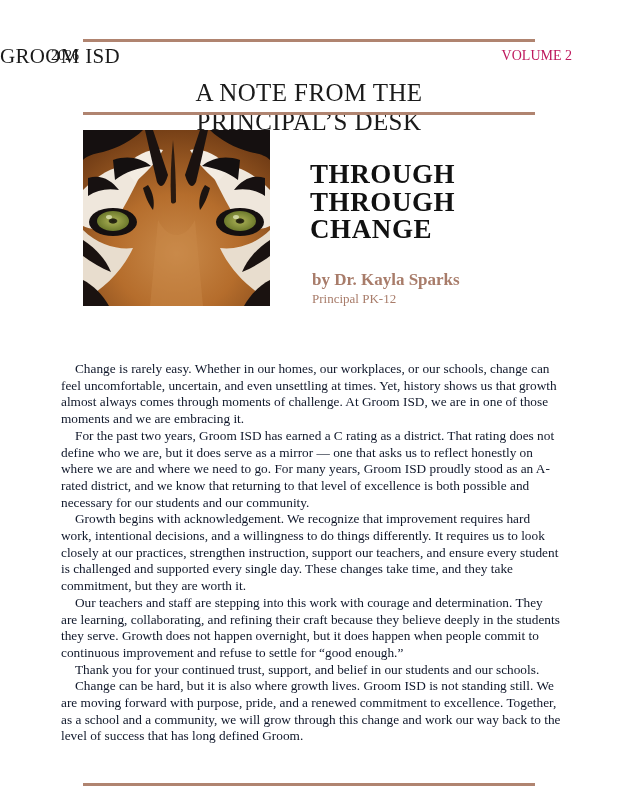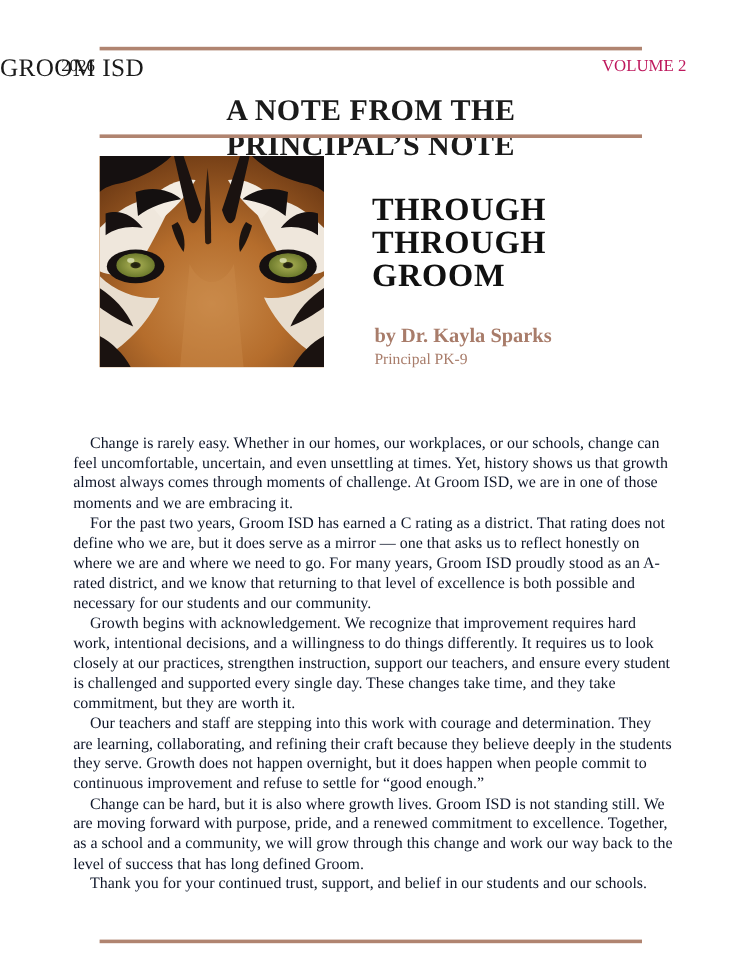--- a/index.html
+++ b/index.html
@@ -58,21 +58,21 @@
       position: absolute;
       left: 0;
       width: 618px;
       top: 46px;
       text-align: center;
       font-size: 25px;
       line-height: 29px;
       letter-spacing: 0.4px;
       color: #1a1a1a;
     }
-    .page-title div { margin: 0; font-weight: bold; }
+    .page-title div { margin: 0; }
 
     .photo {
       position: absolute;
       left: 83px;
       top: 130px;
       width: 187px;
       height: 176px;
       overflow: hidden;
       background: #b8722f;
     }
@@ -126,21 +126,21 @@
 <div>
 
   <div class="hdr-year serif">2026</div>
   <div class="hdr-title serif">GROOM ISD</div>
   <div class="hdr-volume serif">VOLUME 2</div>
 
   <div class="rule top"></div>
 
   <div class="page-title serif">
     <div>A NOTE FROM THE</div>
-    <div>PRINCIPAL’S NOTE</div>
+    <div>PRINCIPAL’S DESK</div>
   </div>
 
   <div class="rule mid"></div>
 
   <div class="photo" aria-label="Close-up of a tiger's face with green eyes">
     <svg width="187" height="176" viewBox="0 0 187 176">
       <defs>
         <radialGradient id="fur" cx="50%" cy="70%" r="75%">
           <stop offset="0%" stop-color="#c98a4a"></stop>
           <stop offset="45%" stop-color="#b56d2c"></stop>
@@ -185,30 +185,30 @@
       <ellipse cx="26" cy="87" rx="3" ry="2" fill="#e9f0c8" opacity="0.7"></ellipse>
       <ellipse cx="153" cy="87" rx="3" ry="2" fill="#e9f0c8" opacity="0.7"></ellipse>
 
       <path d="M75 90 C85 110 102 110 112 90 L120 176 L67 176 Z" fill="#c98a4a" opacity="0.45"></path>
     </svg>
   </div>
 
   <div class="headline serif">
     <div>THROUGH</div>
     <div>THROUGH</div>
-    <div>GROOM</div>
+    <div>CHANGE</div>
   </div>
 
   <div class="byline sans">by Dr. Kayla Sparks</div>
-  <div class="role sans">Principal PK-9</div>
+  <div class="role sans">Principal PK-12</div>
 
   <div class="body-text sans">
     <p>Change is rarely easy. Whether in our homes, our workplaces, or our schools, change can feel uncomfortable, uncertain, and even unsettling at times. Yet, history shows us that growth almost always comes through moments of challenge. At Groom ISD, we are in one of those moments and we are embracing it.</p>
     <p>For the past two years, Groom ISD has earned a C rating as a district. That rating does not define who we are, but it does serve as a mirror — one that asks us to reflect honestly on where we are and where we need to go. For many years, Groom ISD proudly stood as an A-rated district, and we know that returning to that level of excellence is both possible and necessary for our students and our community.</p>
     <p>Growth begins with acknowledgement. We recognize that improvement requires hard work, intentional decisions, and a willingness to do things differently. It requires us to look closely at our practices, strengthen instruction, support our teachers, and ensure every student is challenged and supported every single day. These changes take time, and they take commitment, but they are worth it.</p>
     <p>Our teachers and staff are stepping into this work with courage and determination. They are learning, collaborating, and refining their craft because they believe deeply in the students they serve. Growth does not happen overnight, but it does happen when people commit to continuous improvement and refuse to settle for “good enough.”</p>
+    <p>Thank you for your continued trust, support, and belief in our students and our schools.</p>
     <p>Change can be hard, but it is also where growth lives. Groom ISD is not standing still. We are moving forward with purpose, pride, and a renewed commitment to excellence. Together, as a school and a community, we will grow through this change and work our way back to the level of success that has long defined Groom.</p>
-    <p>Thank you for your continued trust, support, and belief in our students and our schools.</p>
   </div>
 
   <div class="rule bottom"></div>
 
 </div>
 
 </body></html>

